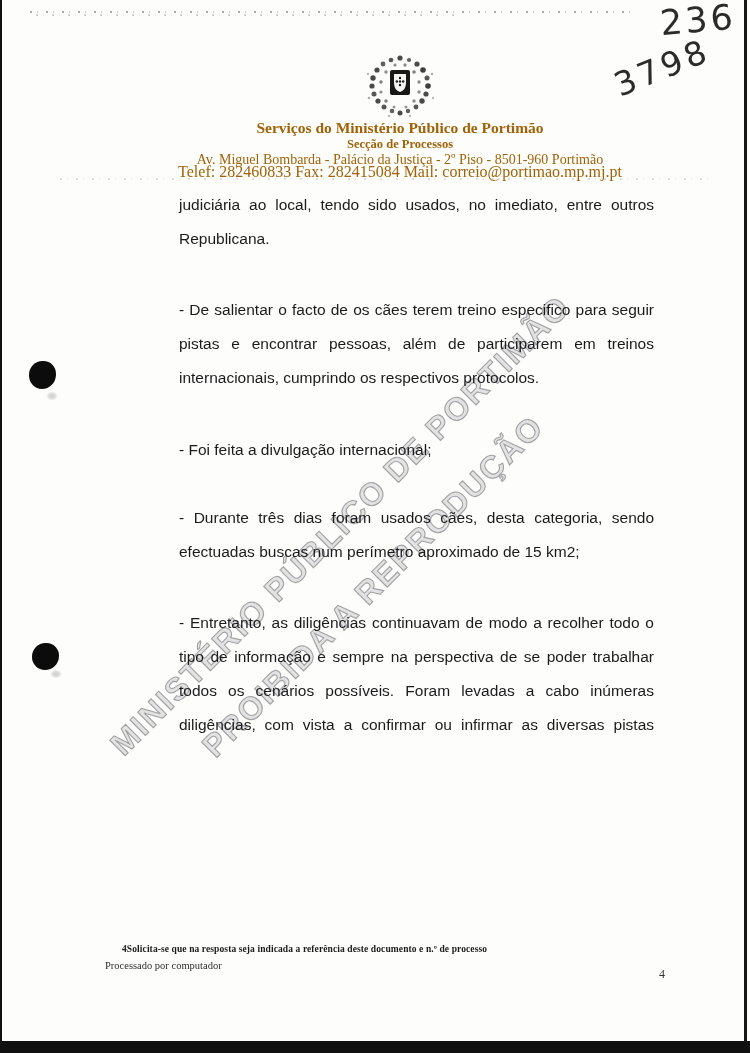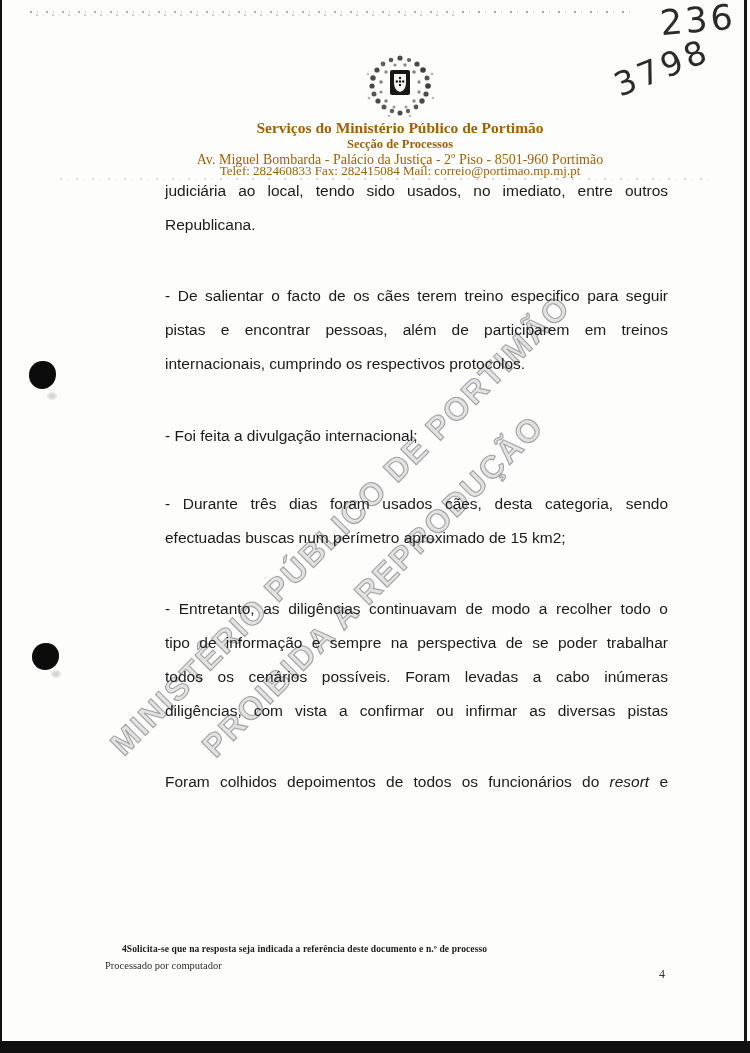--- a/index.html
+++ b/index.html
@@ -20,40 +20,40 @@
   .hw{position:absolute;color:#2b2b2b;font-family:"DejaVu Sans",sans-serif;}
   .hw-236{left:660px;top:0px;font-size:35px;transform:rotate(-5deg);letter-spacing:3px;}
   .hw-3798{left:612px;top:48px;font-size:33px;transform:rotate(-22deg);letter-spacing:4px;}
   
   .crest{position:absolute;left:362px;top:54px;}
   .hdr{position:absolute;left:100px;width:600px;text-align:center;
        font-family:"Liberation Serif",serif;color:#a16207;}
   .hdr-org{top:119px;font-size:15.5px;font-weight:bold;}
   .hdr-sec{top:137px;font-size:12.5px;font-weight:bold;}
   .hdr-addr{top:152px;font-size:14px;}
-  .hdr-tel{top:163px;font-size:13px;}
+  .hdr-tel{top:163px;font-size:16px;}
   
   .watermark{
     position:absolute;left:30px;top:480px;width:680px;height:150px;
     transform:rotate(-45deg);transform-origin:center;
     text-align:center;z-index:1;pointer-events:none;
     font-family:"Liberation Sans",sans-serif;font-weight:700;
   }
   .wm-line{
     font-size:32px;letter-spacing:2px;line-height:66px;white-space:nowrap;
     color:rgba(165,165,170,.30);
     -webkit-text-stroke:1.1px rgba(115,115,120,.62);
   }
   .wm-line2{transform:translateX(-20px);}
   
   .doc-body{
     position:absolute;left:165px;top:174px;width:503px;z-index:2;
     font-size:15.5px;color:#1b1b1d;
   }
-  .para{margin:0;}
+  .para{margin:14px;}
   .para + .para{margin-top:37px;}
   .m38{margin-top:38px !important;}
   .m34{margin-top:34px !important;}
   .line{line-height:34px;text-align:justify;text-align-last:justify;}
   .line.last{text-align:center;text-align-last:left;}
   .it{font-style:italic;}
   
   .dot{position:absolute;background:#0c0c0c;border-radius:50% 46% 52% 48%;z-index:3;}
   .dot-1{left:29px;top:361px;width:27px;height:28px;}
   .dot-2{left:32px;top:643px;width:27px;height:27px;}
@@ -163,21 +163,20 @@
       <div class="line">- Durante três dias foram usados cães, desta categoria, sendo</div>
       <div class="line last">efectuadas buscas num perímetro aproximado de 15 km2;</div>
     </div>
     <div class="para">
       <div class="line">- Entretanto, as diligências continuavam de modo a recolher todo o</div>
       <div class="line">tipo de informação e sempre na perspectiva de se poder trabalhar</div>
       <div class="line">todos os cenários possíveis. Foram levadas a cabo inúmeras</div>
       <div class="line">diligências, com vista a confirmar ou infirmar as diversas pistas</div>
     </div>
     <div class="para">
-      <div class="line"><span>Foram colhidos depoimentos de todos os funcionários do</span> <span class="it">resort</span> <span>e</span></div>
     </div>
   </div>
 
   <div class="dot dot-1"></div>
   <div class="smudge smudge-1"></div>
   <div class="dot dot-2"></div>
   <div class="smudge smudge-2"></div>
 
   <div class="ftr ftr-note">4Solicita-se que na resposta seja indicada a referência deste documento e n.º de processo</div>
   <div class="ftr ftr-proc">Processado por computador</div>

